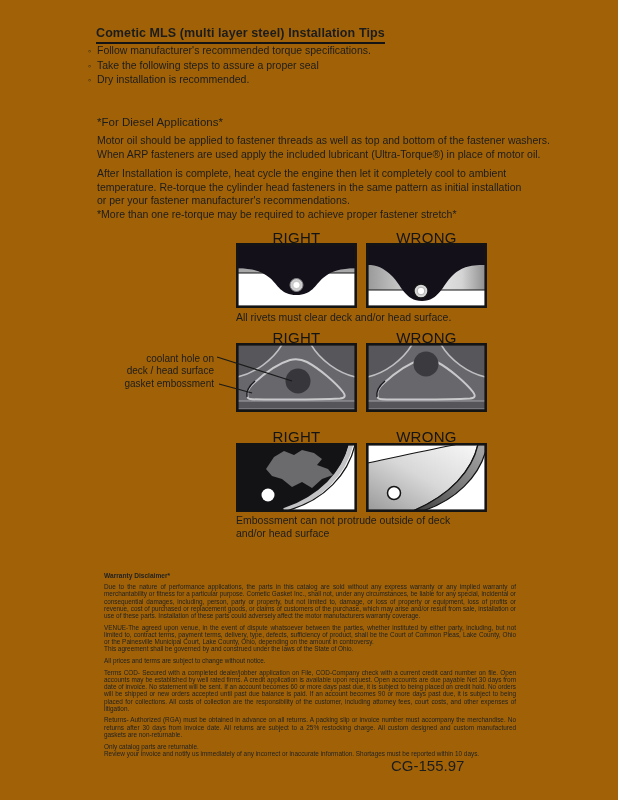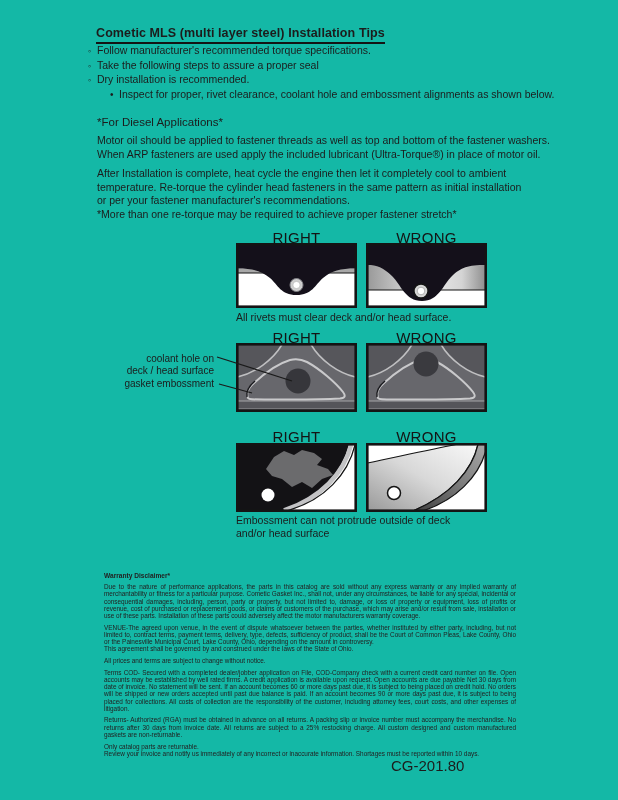--- a/index.html
+++ b/index.html
@@ -1,17 +1,17 @@
 <!DOCTYPE html>
 <html><head>
 <meta charset="utf-8">
 <style>
   html,body{margin:0;padding:0;background:#e8e8e8;}
   .page{
-    position:relative;width:618px;height:800px;background:#14b8a6;
+    position:relative;width:618px;height:800px;background:#a16207;
     font-family:"Liberation Sans",sans-serif;color:#1c1c1c;overflow:hidden;
     margin:0 auto;
   }
   .abs{position:absolute;}
   .pre{white-space:pre;}
   .preline{white-space:pre-line;}
   .title{
     font-size:12.5px;font-weight:bold;letter-spacing:.1px;
     border-bottom:2px solid #141414;padding-bottom:2px;display:inline-block;
   }
@@ -59,21 +59,20 @@
   </svg>
 
   <div class="abs" style="left:96px;top:23px;">
     <span class="title">Cometic MLS (multi layer steel) Installation Tips</span>
   </div>
 
   <div class="abs bullets" style="left:88px;top:44px;">
     <div class="b-row"><span class="marker">◦</span><span>Follow manufacturer's recommended torque specifications.</span></div>
     <div class="b-row"><span class="marker">◦</span><span>Take the following steps to assure a proper seal</span></div>
     <div class="b-row"><span class="marker">◦</span><span>Dry installation is recommended.</span></div>
-    <div class="b-row b-sub"><span class="marker">•</span><span>Inspect for proper, rivet clearance, coolant hole and embossment alignments as shown below.</span></div>
   </div>
 
   <div class="abs sec-head" style="left:97px;top:116px;">*For Diesel Applications*</div>
   <div class="abs body-txt pre" style="left:97px;top:167px;">After Installation is complete, heat cycle the engine then let it completely cool to ambient
 temperature. Re-torque the cylinder head fasteners in the same pattern as initial installation
 or per your fastener manufacturer's recommendations.</div>
   <div class="abs body-txt pre" style="left:97px;top:134px;">Motor oil should be applied to fastener threads as well as top and bottom of the fastener washers.
 When ARP fasteners are used apply the included lubricant (Ultra-Torque®) in place of motor oil.</div>
   <div class="abs body-txt pre" style="left:97px;top:208px;">*More than one re-torque may be required to achieve proper fastener stretch*</div>
 
@@ -174,15 +173,15 @@
     <p class="preline">Due to the nature of performance applications, the parts in this catalog are sold without any express warranty or any implied warranty of merchantability or fitness for a particular purpose.  Cometic Gasket Inc., shall not, under any circumstances, be liable for any special, incidental or consequential damages, including, person, party or property, but not limited to, damage, or loss of property or equipment, loss of profits or revenue, cost of purchased or replacement goods, or claims of customers of the purchase, which may arise and/or result from sale, installation or use of these parts.  Installation of these parts could adversely affect the motor manufacturers warranty coverage.</p>
     <p class="preline">VENUE-The agreed upon venue, in the event of dispute whatsoever between the parties, whether instituted by either party, including, but not limited to, contract terms, payment terms, delivery, type, defects, sufficiency of product, shall be the Court of Common Pleas, Lake County, Ohio or the Painesville Municipal Court, Lake County, Ohio, depending on the amount in controversy.
 This agreement shall be governed by and construed under the laws of the State of Ohio.</p>
     <p class="preline">All prices and terms are subject to change without notice.</p>
     <p class="preline">Terms COD- Secured with a completed dealer/jobber application on File, COD-Company check with a current credit card number on file.  Open accounts may be established by well rated firms.  A credit application is available upon request.  Open accounts are due payable Net 30 days from date of invoice.  No statement will be sent.  If an account becomes 60 or more days past due, it is subject to being placed on credit hold.  No orders will be shipped or new orders accepted until past due balance is paid.  If an account becomes 90 or more days past due, it is subject to being placed for collections.  All costs of collection are the responsibility of the customer, including attorney fees, court costs, and other expenses of litigation.</p>
     <p class="preline">Returns- Authorized (RGA) must be obtained in advance on all returns.  A packing slip or invoice number must accompany the merchandise.  No returns after 30 days from invoice date.  All returns are subject to a 25% restocking charge.  All custom designed and custom manufactured gaskets are non-returnable.</p>
     <p class="preline">Only catalog parts are returnable.
 Review your invoice and notify us immediately of any incorrect or inaccurate information.  Shortages must be reported within 10 days.</p>
   </div>
 
-  <div class="abs pagenum" style="left:391px;top:757px;">CG-201.80</div>
+  <div class="abs pagenum" style="left:391px;top:757px;">CG-155.97</div>
 
 </div>
 
 </body></html>

